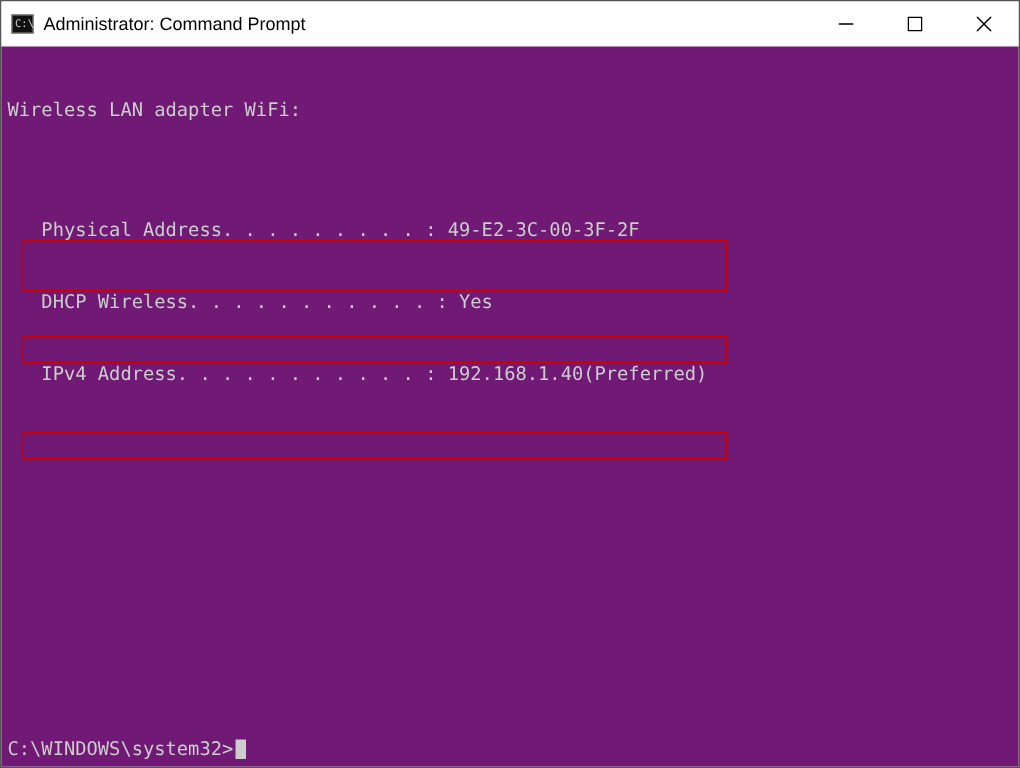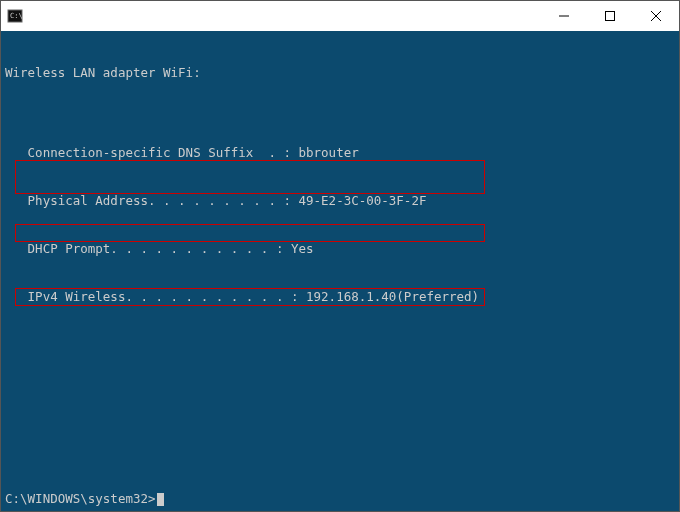--- a/index.html
+++ b/index.html
@@ -42,21 +42,21 @@
       width: 46px;
       height: 30px;
       display: flex;
       align-items: center;
       justify-content: center;
       font-size: 10px;
       color: #000;
     }
     .terminal {
       flex: 1;
-      background: #0c4a6e;
+      background: #701a75;
       color: #ccc;
       font-family: Consolas, "Lucida Console", monospace;
       font-size: 12.5px;
       line-height: 16px;
       padding: 2px 4px;
       white-space: pre;
       position: relative;
       overflow: hidden;
     }
     .line { white-space: pre; }
@@ -79,20 +79,21 @@
 <body>
 
 <div class="window">
   <div class="titlebar">
     <span class="titlebar-icon">
       <svg viewBox="0 0 16 16">
           <rect x="1" y="2" width="14" height="12" fill="#111" stroke="#666" stroke-width="1"></rect>
           <text x="3" y="10" font-size="7" fill="#ccc" font-family="monospace">C:\</text>
         </svg>
     </span>
+    <span class="titlebar-title">Administrator: Command Prompt</span>
     <span class="titlebar-spacer"></span>
     <div class="titlebar-btn">
       <svg width="10" height="10">
           <line x1="0" y1="5" x2="10" y2="5" stroke="#000" stroke-width="1"></line>
         </svg>
     </div>
     <div class="titlebar-btn">
       <svg width="10" height="10">
           <rect x="0.5" y="0.5" width="9" height="9" fill="none" stroke="#000" stroke-width="1"></rect>
         </svg>
@@ -101,24 +102,23 @@
       <svg width="10" height="10">
           <line x1="0" y1="0" x2="10" y2="10" stroke="#000" stroke-width="1"></line>
           <line x1="10" y1="0" x2="0" y2="10" stroke="#000" stroke-width="1"></line>
         </svg>
     </div>
   </div>
 
   <div class="terminal">
     <div class="line">Wireless LAN adapter WiFi:</div>
     <div class="line"></div>
-    <div class="line">   Connection-specific DNS Suffix  . : bbrouter</div>
     <div class="line">   Physical Address. . . . . . . . . : 49-E2-3C-00-3F-2F</div>
-    <div class="line">   DHCP Prompt. . . . . . . . . . . : Yes</div>
-    <div class="line">   IPv4 Wireless. . . . . . . . . . . : 192.168.1.40(Preferred)</div>
+    <div class="line">   DHCP Wireless. . . . . . . . . . . : Yes</div>
+    <div class="line">   IPv4 Address. . . . . . . . . . . : 192.168.1.40(Preferred)</div>
     
     
     
     
     
     
     
     
     
     <div class="line"></div>

